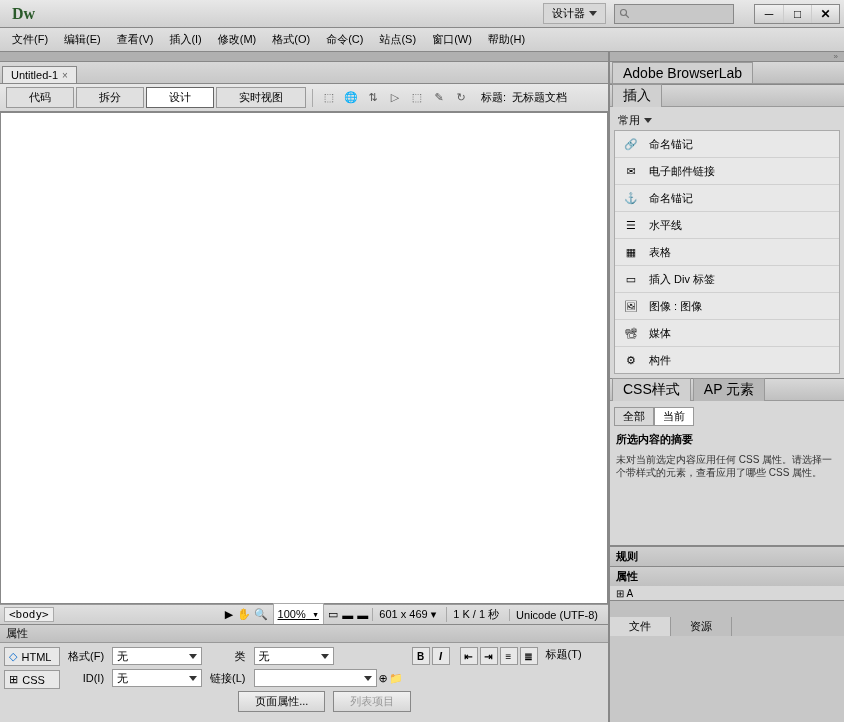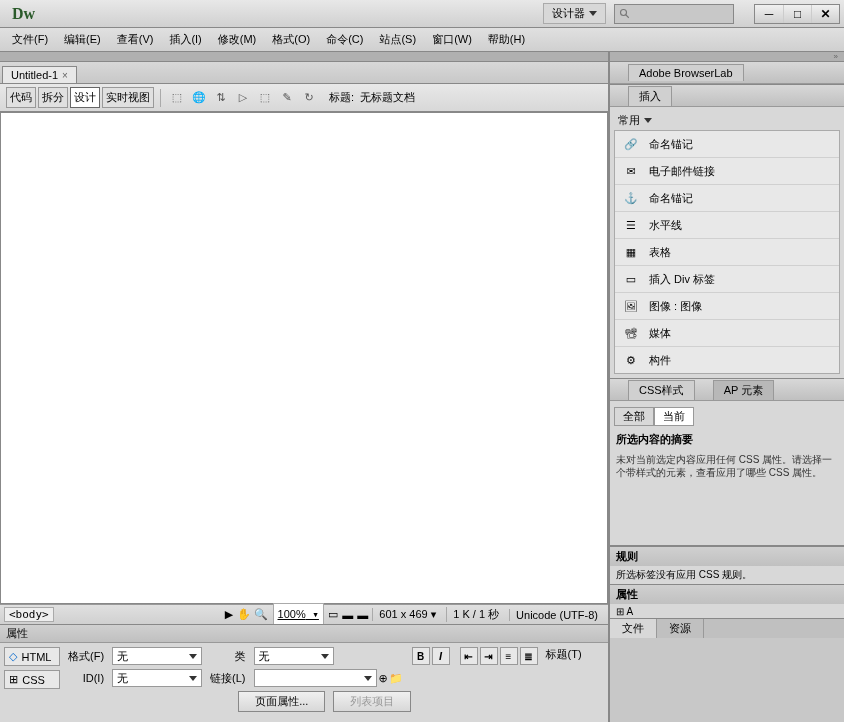--- a/index.html
+++ b/index.html
@@ -25,21 +25,21 @@
 .doc-area { flex: 1; display: flex; flex-direction: column; background: #b0b0b0; border-right: 2px solid #888; }
 .panels { width: 234px; background: #c8c8c8; display: flex; flex-direction: column; }
 
 
 .doc-tabs { height: 22px; background: linear-gradient(#d8d8d8,#c8c8c8); display: flex; align-items: flex-end; padding-left: 2px; border-bottom: 1px solid #888; }
 .doc-tab { background: #e8e8e8; border: 1px solid #888; border-bottom: none; padding: 2px 8px; display: flex; align-items: center; gap: 4px; }
 .close-x { font-size: 10px; color: #666; }
 
 
 .doc-toolbar { height: 28px; background: linear-gradient(#e8e8e8,#d8d8d8); border-bottom: 1px solid #888; display: flex; align-items: center; padding: 0 6px; gap: 2px; }
-.view-btn { background: #e0e0e0; border: 1px solid #999; padding: 2px 3px; font-size: 11px; }
+.view-btn { background: #e0e0e0; border: 1px solid #999; padding: 2px 22px; font-size: 11px; }
 .view-btn.active { background: #fff; border-color: #666; }
 .tb-sep { width: 1px; height: 18px; background: #aaa; margin: 0 4px; }
 .tb-icon { width: 20px; height: 18px; display: flex; align-items: center; justify-content: center; color: #555; }
 .title-label { margin-left: 8px; }
 .title-val { margin-left: 4px; }
 
 
 .canvas { flex: 1; background: #fff; margin: 0; border: 1px solid #888; }
 
 
@@ -60,21 +60,21 @@
 .prop-select { background: #fff; border: 1px solid #999; height: 18px; padding: 0 4px; display: flex; align-items: center; justify-content: space-between; }
 .fmt-btns { display: flex; gap: 2px; }
 .fmt-btn { width: 18px; height: 18px; border: 1px solid #999; background: #e8e8e8; display: flex; align-items: center; justify-content: center; font-size: 10px; font-weight: bold; }
 .props-bottom { display: flex; gap: 8px; padding: 4px 8px 6px; justify-content: center; }
 .big-btn { border: 1px solid #888; background: linear-gradient(#f0f0f0,#d8d8d8); padding: 2px 16px; }
 .big-btn.disabled { color: #999; }
 
 
 .rpanel { border-bottom: 1px solid #888; }
 .rpanel-tab { height: 22px; background: linear-gradient(#d8d8d8,#c0c0c0); display: flex; align-items: center; border-bottom: 1px solid #999; }
-.rpanel-tab-item { background: #d0d0d0; border: 1px solid #999; border-bottom: none; padding: 2px 10px; margin-left: 18px; font-size: 11px; }
+.rpanel-tab-item { background: #d0d0d0; border: 1px solid #999; border-bottom: none; padding: 2px 10px; margin-left: 2px; font-size: 14px; }
 .rpanel-tab-item.inactive { background: #b8b8b8; }
 .rpanel-body { background: #d8d8d8; padding: 4px 0; }
 
 
 .insert-cat { padding: 2px 8px; display: flex; align-items: center; gap: 4px; font-size: 11px; }
 .insert-list { background: #e8e8e8; border: 1px solid #aaa; margin: 0 4px; }
 .insert-item { display: flex; align-items: center; gap: 10px; padding: 5px 8px; border-bottom: 1px solid #d0d0d0; font-size: 11px; }
 .insert-item:last-child { border-bottom: none; }
 .ins-icon { width: 16px; height: 16px; display: flex; align-items: center; justify-content: center; }
 
@@ -84,21 +84,21 @@
 .css-subtab.active { background: #fff; }
 .css-section-title { font-weight: bold; padding: 4px 6px; font-size: 11px; }
 .css-text { padding: 2px 6px; font-size: 10px; color: #333; line-height: 1.3; }
 
 
 .bottom-panels { display: flex; flex-direction: column; }
 .mini-panel { border-top: 1px solid #888; background: #d8d8d8; }
 .mini-header { font-weight: bold; padding: 2px 6px; font-size: 11px; background: linear-gradient(#d0d0d0,#c0c0c0); }
 .mini-body { padding: 2px 6px; font-size: 10px; }
 .file-tabs { display: flex; background: #c0c0c0; border-top: 1px solid #888; }
-.file-tab { padding: 2px 12px; border-right: 1px solid #999; font-size: 11px; }
+.file-tab { padding: 2px 19px; border-right: 1px solid #999; font-size: 11px; margin-top: 16px; }
 .file-tab.active { background: #d8d8d8; }
 
 .tri-down { display: inline-block; width: 0; height: 0; border-left: 4px solid transparent; border-right: 4px solid transparent; border-top: 5px solid #333; }
 .panel-strip { height: 10px; background: #b0b0b0; border-bottom: 1px solid #888; text-align: right; padding-right: 6px; font-size: 8px; color: #666; }
 </style>
 </head>
 <body>
 
 <div class="titlebar">
   <div class="logo">Dw</div>
@@ -309,21 +309,20 @@
         </div>
         <div class="css-section-title">所选内容的摘要</div>
         <div class="css-text">未对当前选定内容应用任何 CSS 属性。请选择一个带样式的元素，查看应用了哪些 CSS 属性。</div>
         <div style="height:60px"></div>
       </div>
     </div>
 
     <div class="bottom-panels">
       <div class="mini-panel">
         <div class="mini-header">规则</div>
-        <div class="mini-body">所选标签没有应用 CSS 规则。</div>
       </div>
       <div class="mini-panel">
         <div class="mini-header">属性</div>
         <div class="mini-body" style="height:14px">⊞ A</div>
       </div>
       <div class="file-tabs">
         <div class="file-tab active">文件</div>
         <div class="file-tab">资源</div>
       </div>
     </div>

